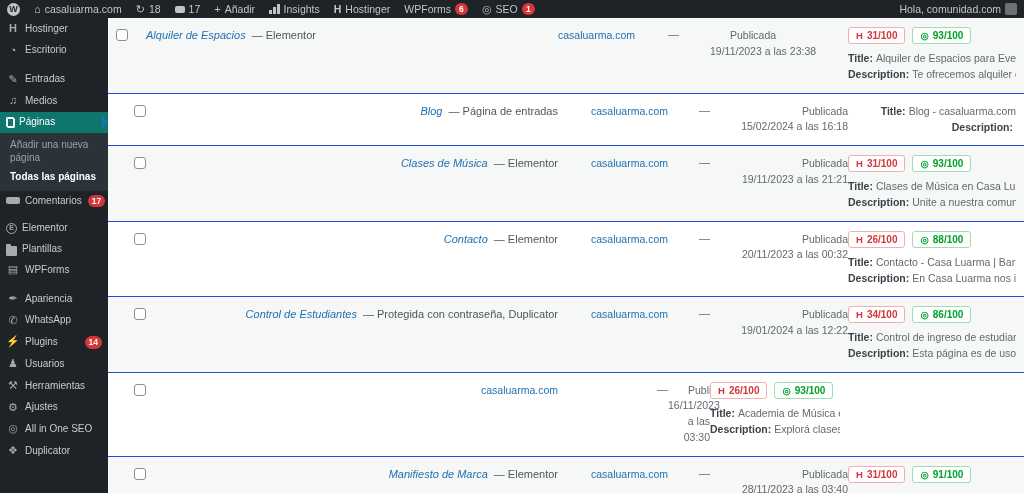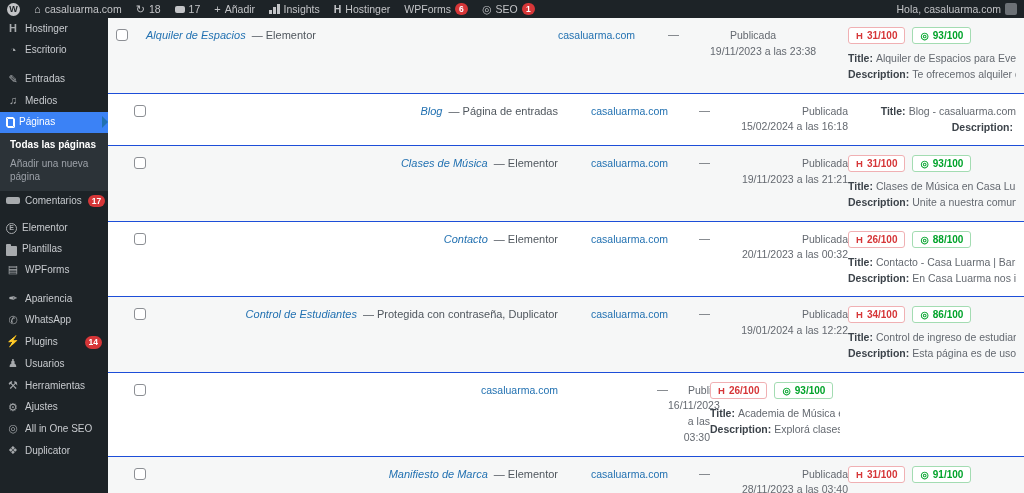--- a/index.html
+++ b/index.html
@@ -29,21 +29,21 @@
     font-size:8.5px; font-weight:700; padding:0 3px; }
   .avatar { width:12px; height:12px; background:#6c7176; border-radius:2px; display:inline-block; }
 
   
   .sidebar { position:absolute; top:18px; left:0; bottom:0; width:108px;
     background:#1d2327; z-index:20; font-size:10px; color:#c8cbcf; overflow:visible; }
   .side-item { display:flex; align-items:center; gap:5px; padding:4px 6px; position:relative; cursor:pointer; line-height:1.25; }
   .s-icon { width:14px; flex:none; display:inline-flex; align-items:center; justify-content:center;
     font-size:11px; color:#a7aaad; font-style:normal; }
   .s-label { flex:1; }
-  .side-item.active { background:#3b82f6; color:#fff; }
+  .side-item.active { background:#0f766e; color:#fff; }
   .side-item.active .s-icon { color:#fff; }
   .side-item.active::after { content:""; position:absolute; right:-6px; top:50%;
     transform:translateY(-50%); border:6px solid transparent; border-left:6px solid #2271b1; }
   .side-sep { height:7px; }
   .s-badge { background:#d63638; color:#fff; border-radius:9px; font-size:8.5px; font-weight:700;
     padding:1px 4px; margin-left:1px; }
   .submenu { background:#2c3338; padding:2px 0 5px; }
   .sub-item { padding:3px 8px 3px 10px; color:#9ca1a8; font-size:10px; line-height:1.3; cursor:pointer; }
   .sub-item.current { color:#fff; font-weight:700; }
   .i-folder { width:11px; height:8px; background:currentColor; border-radius:1px; position:relative; display:inline-block; margin-top:2px; }
@@ -118,21 +118,21 @@
   <a class="ab-item">
     <span>WPForms</span>
     <span class="ab-badge">6</span>
   </a>
   <a class="ab-item">
     <span class="ab-ico">◎</span>
     <span>SEO</span>
     <span class="ab-badge">1</span>
   </a>
   <a class="ab-item ab-right">
-    <span>Hola, casaluarma.com</span>
+    <span>Hola, comunidad.com</span>
     <span class="avatar"></span>
   </a>
 </div>
 
 <aside class="sidebar">
   <div id="sidebar-items">
       <div class="side-item">
         <span class="s-icon g-h">H</span>
         <span class="s-label">Hostinger</span>
       </div>
@@ -147,22 +147,22 @@
       </div>
       <div class="side-item">
         <span class="s-icon">♫</span>
         <span class="s-label">Medios</span>
       </div>
       <div class="side-item active">
         <span class="s-icon i-page"><span class="i-page"></span></span>
         <span class="s-label">Páginas</span>
       </div>
       <div class="submenu">
+        <div class="sub-item">Añadir una nueva página</div>
         <div class="sub-item current">Todas las páginas</div>
-        <div class="sub-item">Añadir una nueva página</div>
       </div>
       <div class="side-item">
         <span class="s-icon i-bubble">
           <span class="i-bubble"></span>
         </span>
         <span class="s-label">Comentarios</span>
         <span class="s-badge">17</span>
       </div>
       <div class="side-sep"></div>
       <div class="side-item">

